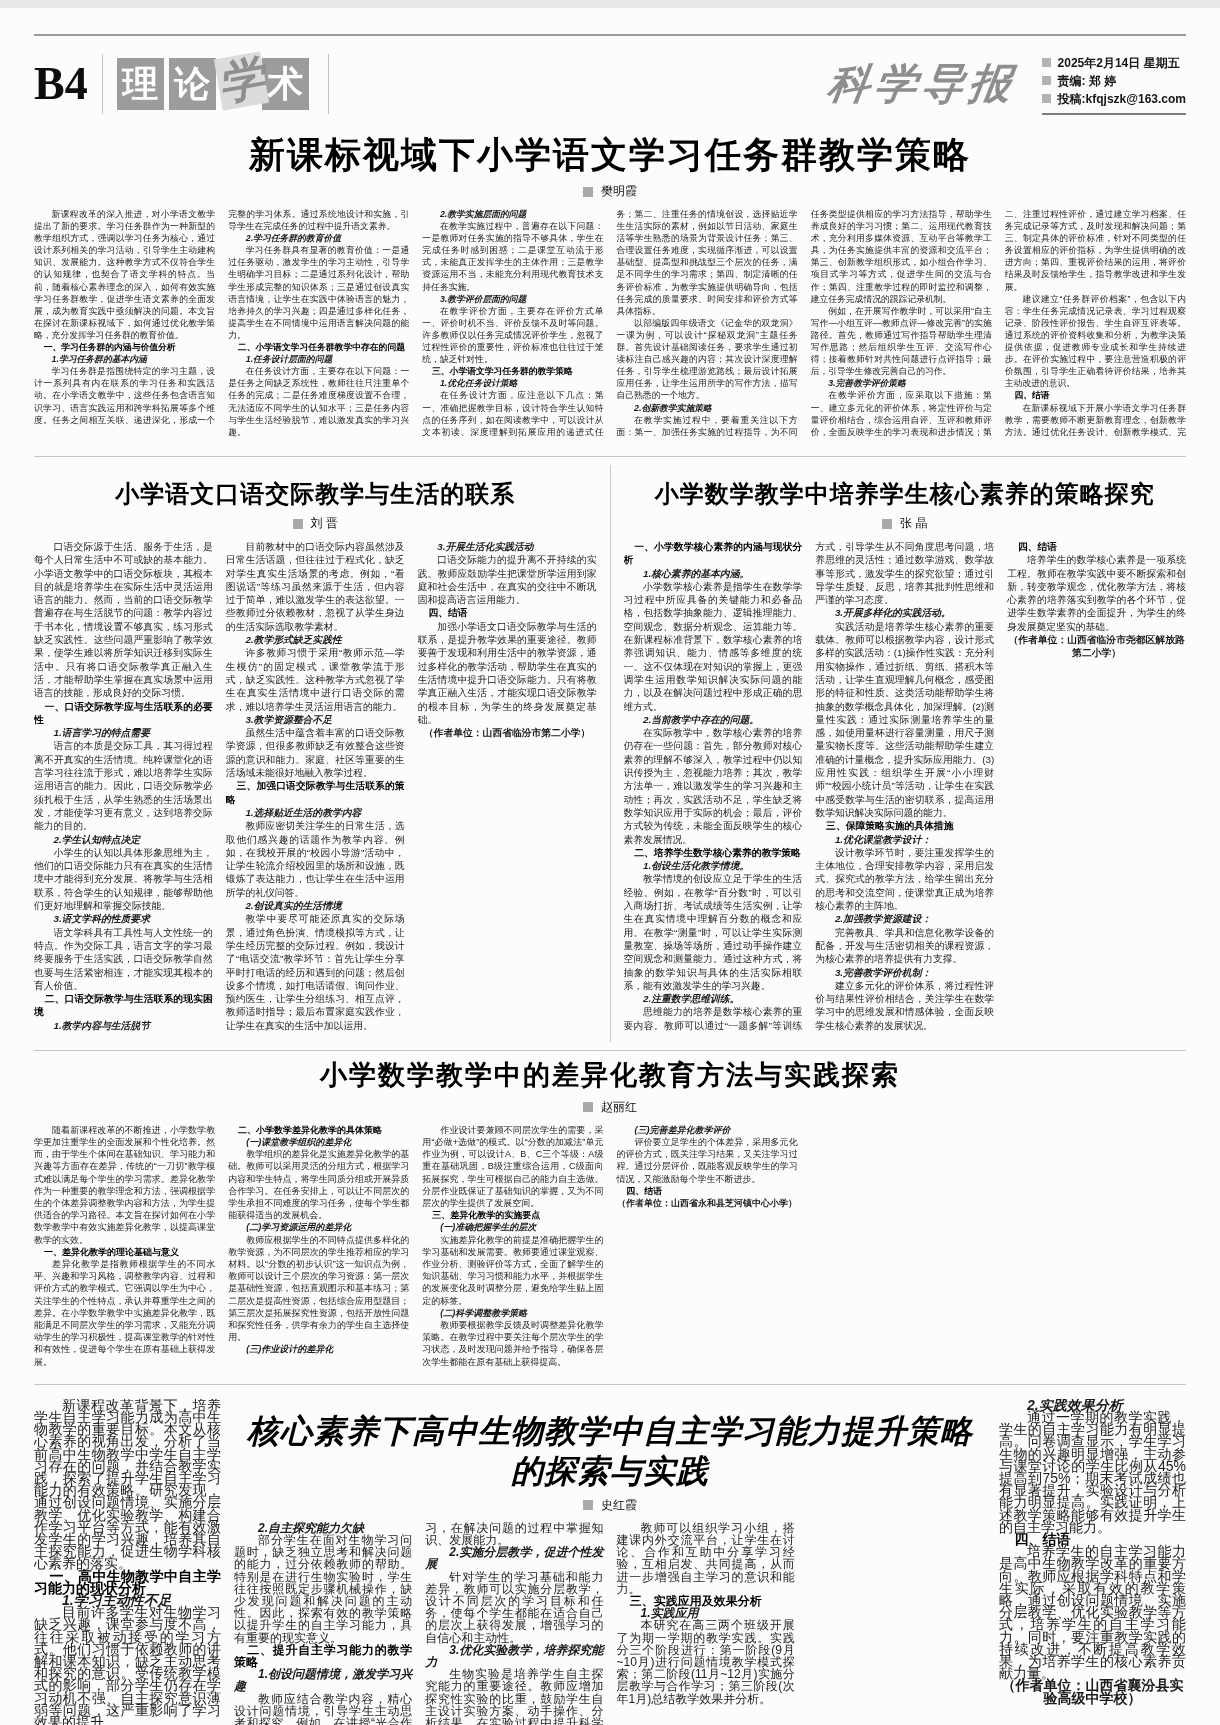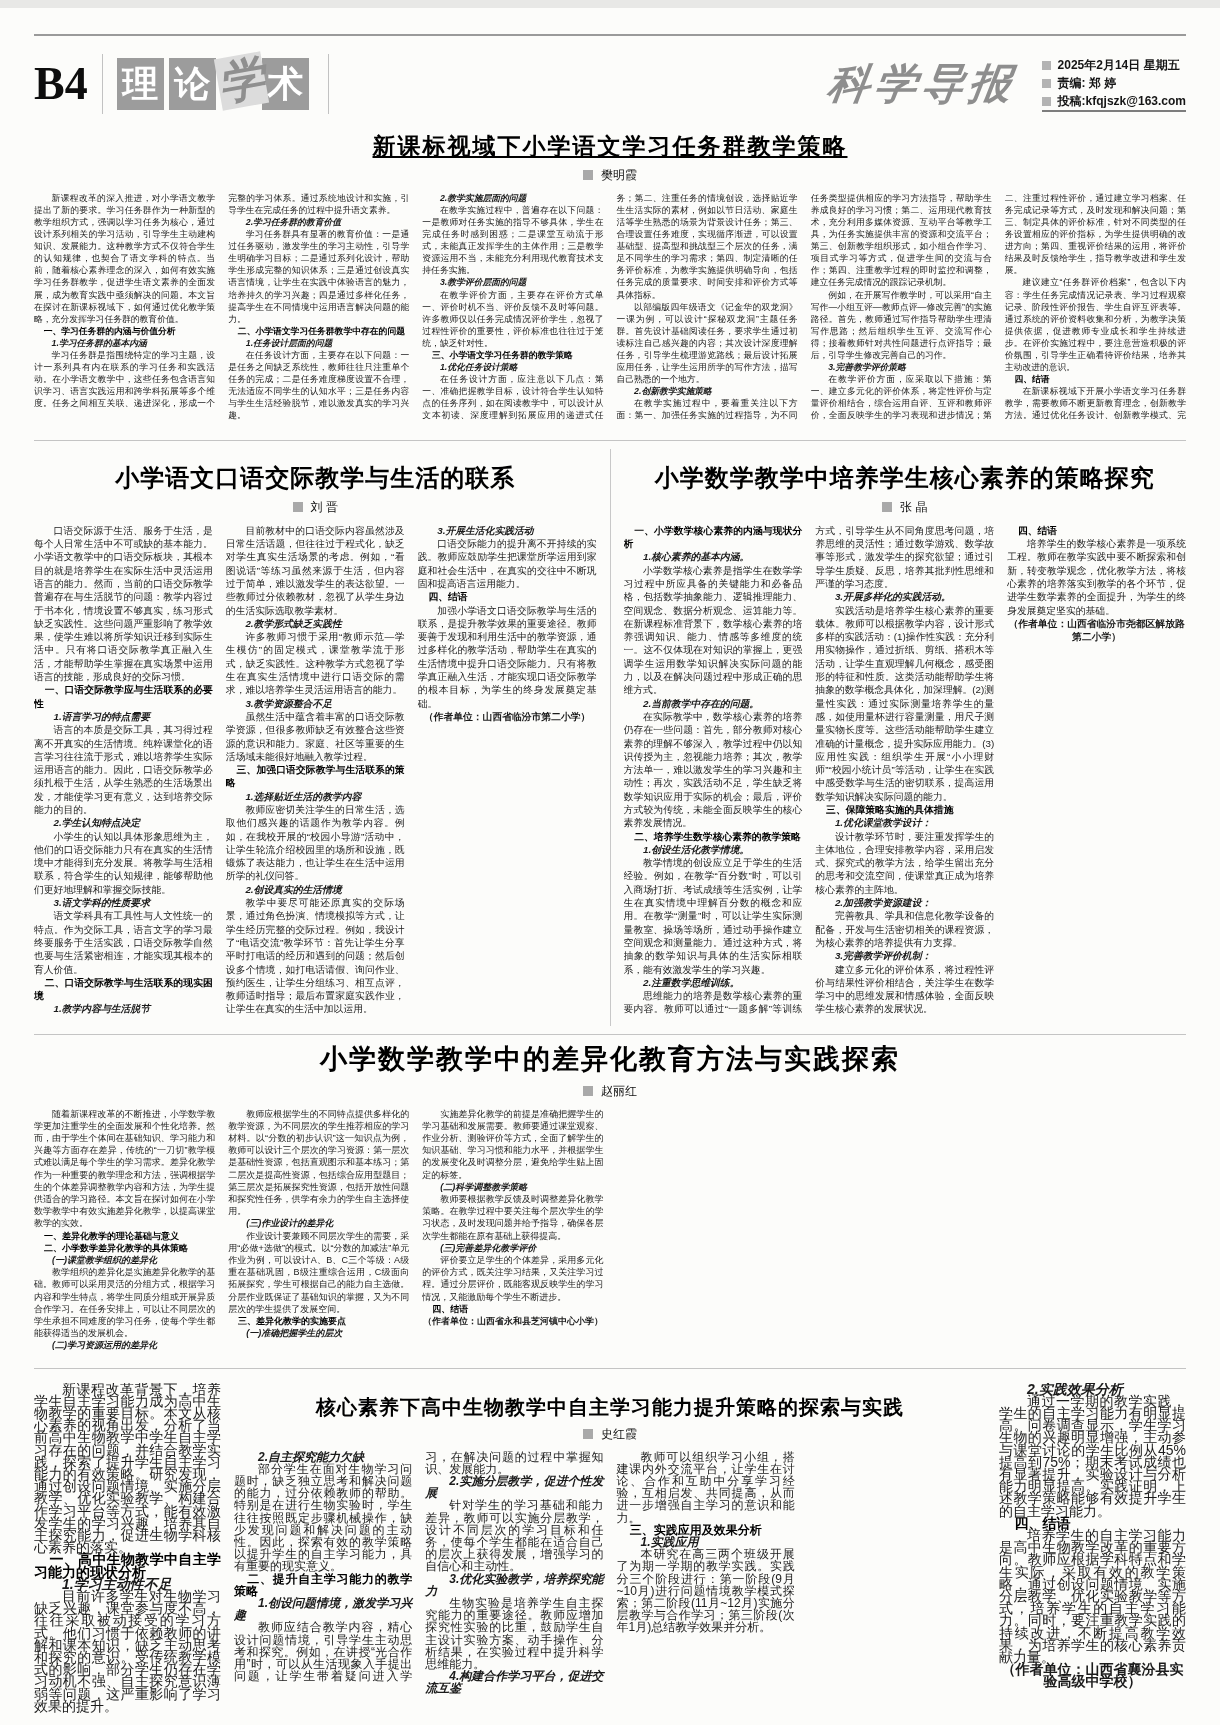--- a/index.html
+++ b/index.html
@@ -13,50 +13,50 @@
   .edition{font-family:"Liberation Serif",serif;font-weight:bold;font-size:46px;color:#0d0d0d;line-height:1;}
   .vr{width:1px;background:#c2c2c2;height:60px;}
   .logo{display:flex;align-items:center;}
   .logo-box{width:47px;height:52px;background:#9c9c9c;color:#fff;font-size:36px;font-weight:bold;
             display:flex;align-items:center;justify-content:center;margin-right:5px;}
   .logo-box.cal{background:#dcdcdc;color:#8f8f8f;font-family:"Liberation Serif",serif;font-style:italic;
             font-size:46px;transform:rotate(-10deg);margin:0 -3px;position:relative;top:-3px;}
   .mast-right{display:flex;align-items:center;gap:26px;}
   .paper-name{font-family:"Liberation Serif",serif;font-style:italic;font-weight:bold;font-size:42px;
             color:#8e8e8e;letter-spacing:5px;transform:skewX(-8deg);}
-  .pub-info{border-bottom:2px solid #7d7d7d;}
+  .pub-info{border-bottom:2px solid #7d7d7d;padding-bottom:5px;}
   .pub-row{display:flex;align-items:center;gap:7px;font-size:12px;font-weight:bold;color:#151515;line-height:18px;}
   .pub-sq{width:9px;height:9px;background:#b3b3b3;flex:0 0 9px;}
   
   .title{text-align:center;font-weight:bold;color:#000;margin:0;line-height:1.25;}
   .byline{text-align:center;font-size:12px;color:#111;margin:6px 0 8px;display:flex;align-items:center;justify-content:center;gap:8px;}
   .byline .sq{width:10px;height:10px;background:#a9a9a9;display:inline-block;}
   .cols{text-align:justify;column-gap:13px;column-fill:auto;overflow:hidden;}
   .para{text-indent:2em;}
   .h-sec{font-weight:bold;text-indent:1.1em;color:#000;}
   .h-num{font-weight:bold;font-style:italic;text-indent:2em;}
   .unit{font-weight:bold;text-align:center;}
   .hr{height:0;border-top:1px solid #c4c4c4;margin:8px 0;}
   
-  .band1 .title{font-size:23px;letter-spacing:2px;margin-top:4px;text-decoration:underline;}
+  .band1 .title{font-size:36px;letter-spacing:2px;margin-top:4px;}
   .b1{font-size:8.8px;line-height:12.1px;height:240px;column-count:6;}
   
   .duo{display:flex;align-items:stretch;}
   .half{flex:1 1 0;min-width:0;}
   .half .title{font-size:24px;letter-spacing:1px;margin-top:14px;}
   .vdiv{width:1px;background:#c8c8c8;margin:0 13px;}
   .b23{font-size:9.8px;line-height:13.3px;height:502px;column-count:3;}
   
   .band3 .title{font-size:27px;letter-spacing:2px;margin-top:8px;}
   .b4{font-size:9px;line-height:12.2px;height:252px;column-count:6;}
   
   .trio{display:flex;gap:13px;padding-top:6px;}
   .sidecol{flex:0 0 187px;width:187px;font-size:14px;line-height:12.2px;text-align:justify;overflow:hidden;height:338px;}
   .midwrap{flex:1 1 auto;min-width:0;}
-  .midwrap .title{font-size:20px;letter-spacing:1px;margin-top:12px;}
+  .midwrap .title{font-size:32px;letter-spacing:1px;margin-top:12px;font-style:italic;}
   .b5{font-size:12px;line-height:12.2px;height:256px;column-count:4;}
 </style>
 </head>
 <body>
 
 <div class="page">
 
   <div class="topline"></div>
 
   <header class="masthead">
@@ -200,20 +200,21 @@
 
   <section class="band band3">
     <h1 class="title">小学数学教学中的差异化教育方法与实践探索</h1>
     <div class="byline">
       <span class="sq"></span>
       <span>赵丽红</span>
     </div>
     <div class="cols b4">
         <div class="para">随着新课程改革的不断推进，小学数学教学更加注重学生的全面发展和个性化培养。然而，由于学生个体间在基础知识、学习能力和兴趣等方面存在差异，传统的“一刀切”教学模式难以满足每个学生的学习需求。差异化教学作为一种重要的教学理念和方法，强调根据学生的个体差异调整教学内容和方法，为学生提供适合的学习路径。本文旨在探讨如何在小学数学教学中有效实施差异化教学，以提高课堂教学的实效。</div>
         <div class="h-sec">一、差异化教学的理论基础与意义</div>
+        <div class="para">差异化教学是指教师根据学生的不同水平、兴趣和学习风格，调整教学内容、过程和评价方式的教学模式。它强调以学生为中心，关注学生的个性特点，承认并尊重学生之间的差异。在小学数学教学中实施差异化教学，既能满足不同层次学生的学习需求，又能充分调动学生的学习积极性，提高课堂教学的针对性和有效性，促进每个学生在原有基础上获得发展。</div>
         <div class="h-sec">二、小学数学差异化教学的具体策略</div>
         <div class="h-num">(一)课堂教学组织的差异化</div>
         <div class="para">教学组织的差异化是实施差异化教学的基础。教师可以采用灵活的分组方式，根据学习内容和学生特点，将学生同质分组或开展异质合作学习。在任务安排上，可以让不同层次的学生承担不同难度的学习任务，使每个学生都能获得适当的发展机会。</div>
         <div class="h-num">(二)学习资源运用的差异化</div>
         <div class="para">教师应根据学生的不同特点提供多样化的教学资源，为不同层次的学生推荐相应的学习材料。以“分数的初步认识”这一知识点为例，教师可以设计三个层次的学习资源：第一层次是基础性资源，包括直观图示和基本练习；第二层次是提高性资源，包括综合应用型题目；第三层次是拓展探究性资源，包括开放性问题和探究性任务，供学有余力的学生自主选择使用。</div>
         <div class="h-num">(三)作业设计的差异化</div>
         <div class="para">作业设计要兼顾不同层次学生的需要，采用“必做+选做”的模式。以“分数的加减法”单元作业为例，可以设计A、B、C三个等级：A级重在基础巩固，B级注重综合运用，C级面向拓展探究，学生可根据自己的能力自主选做。分层作业既保证了基础知识的掌握，又为不同层次的学生提供了发展空间。</div>
         <div class="h-sec">三、差异化教学的实施要点</div>
         <div class="h-num">(一)准确把握学生的层次</div>
         <div class="para">实施差异化教学的前提是准确把握学生的学习基础和发展需要。教师要通过课堂观察、作业分析、测验评价等方式，全面了解学生的知识基础、学习习惯和能力水平，并根据学生的发展变化及时调整分层，避免给学生贴上固定的标签。</div>

